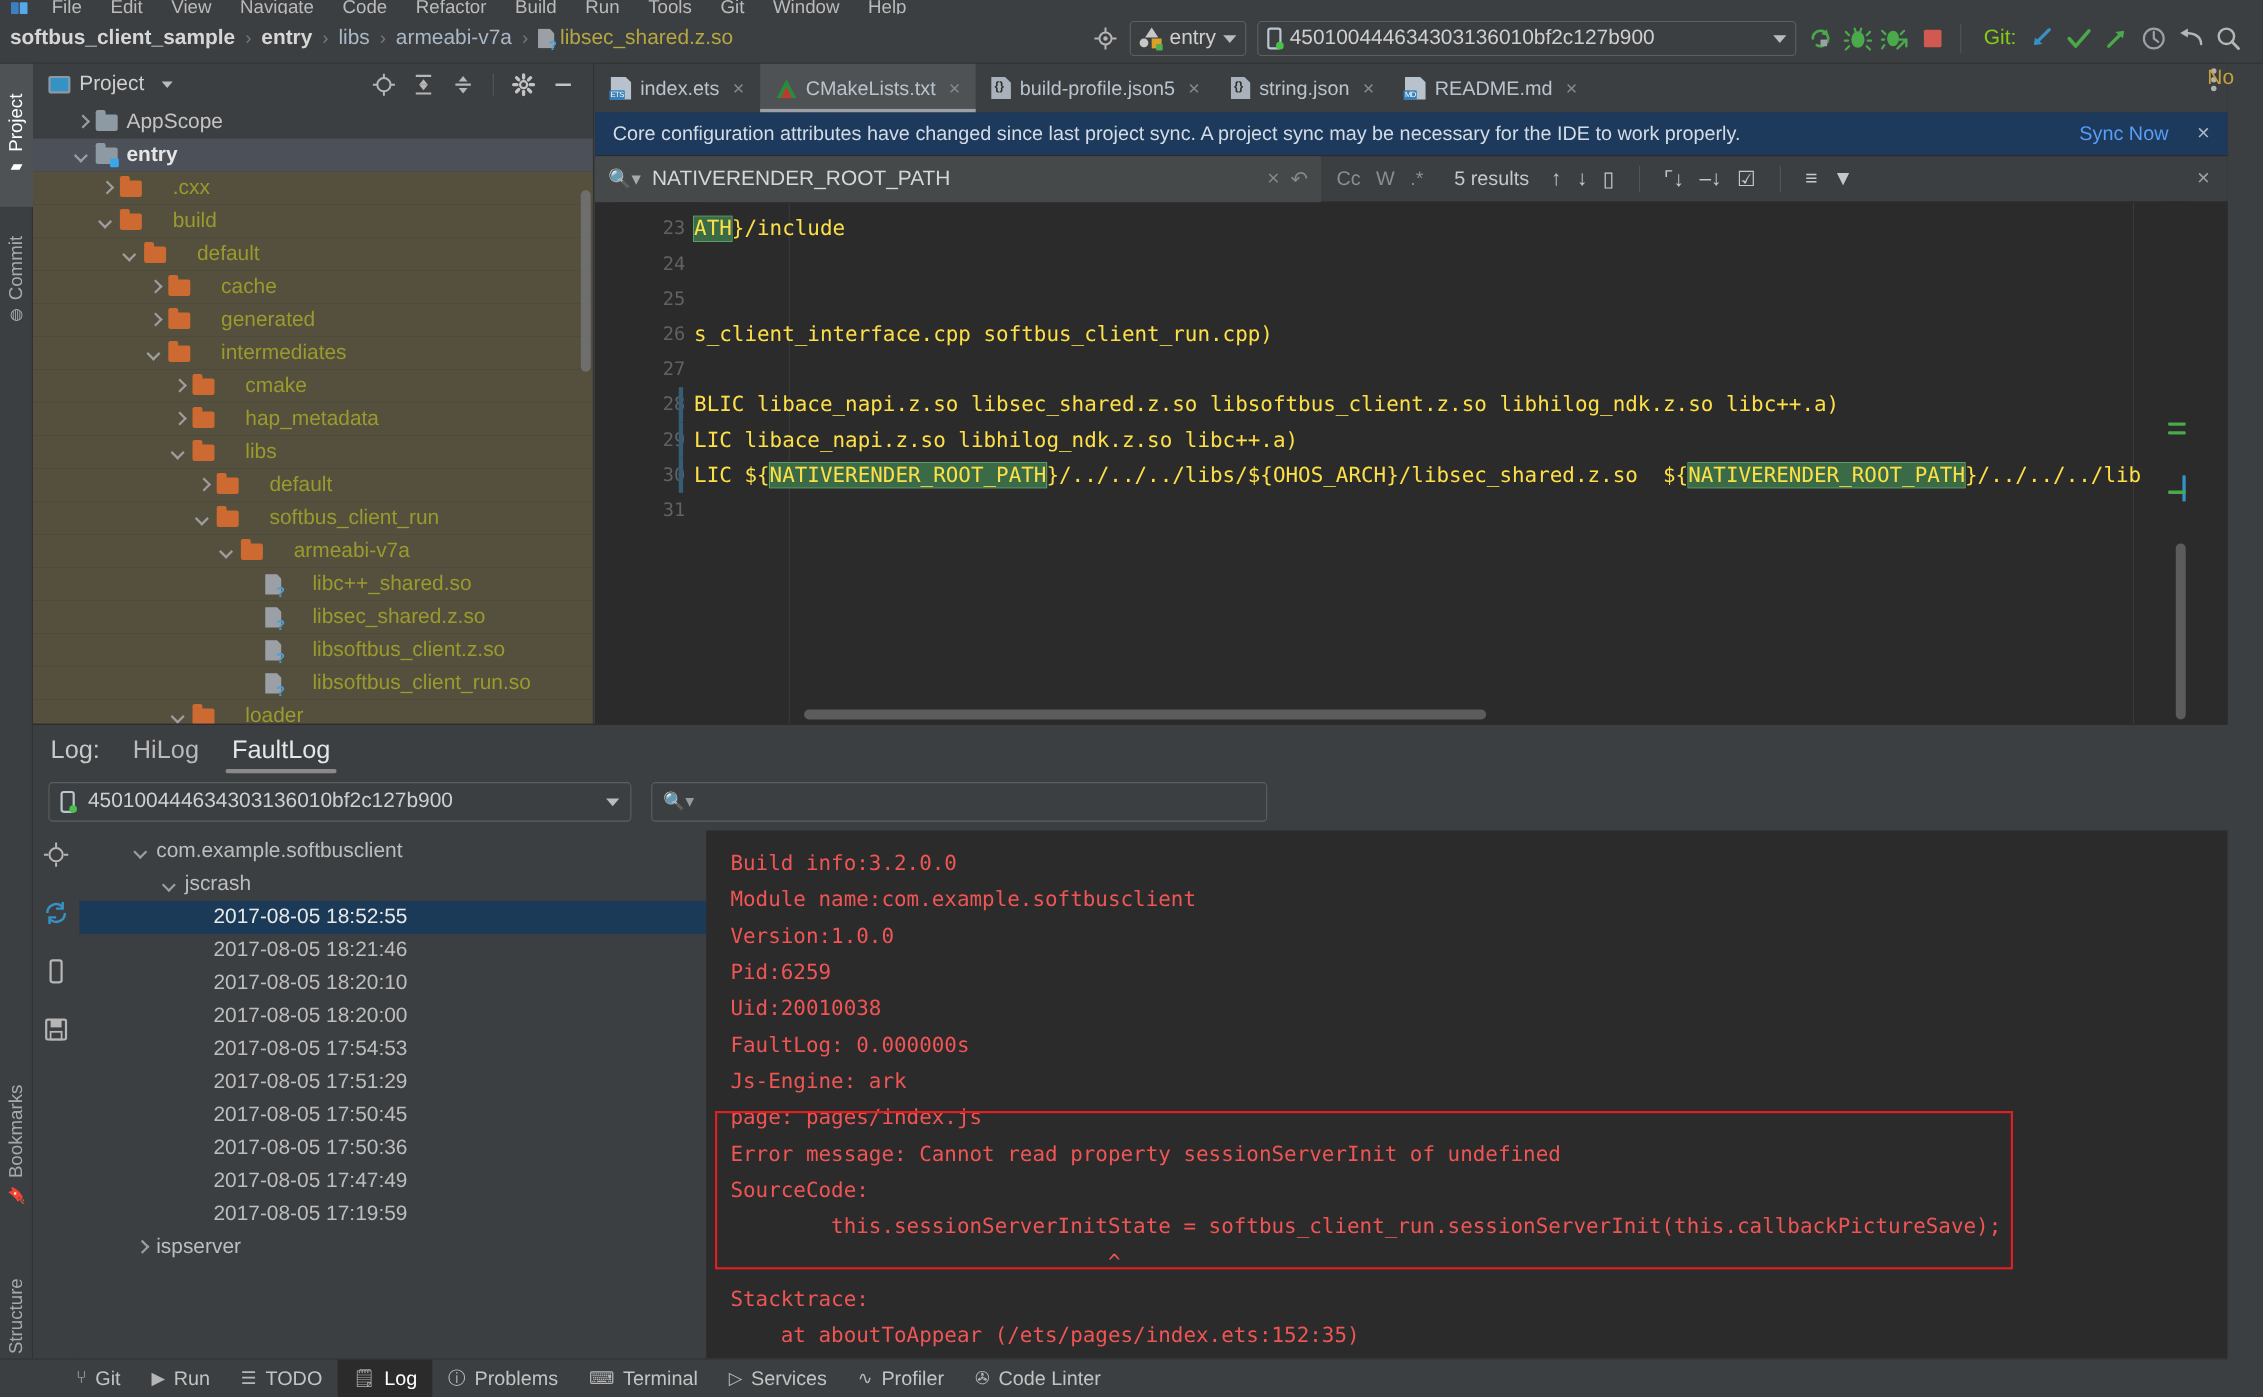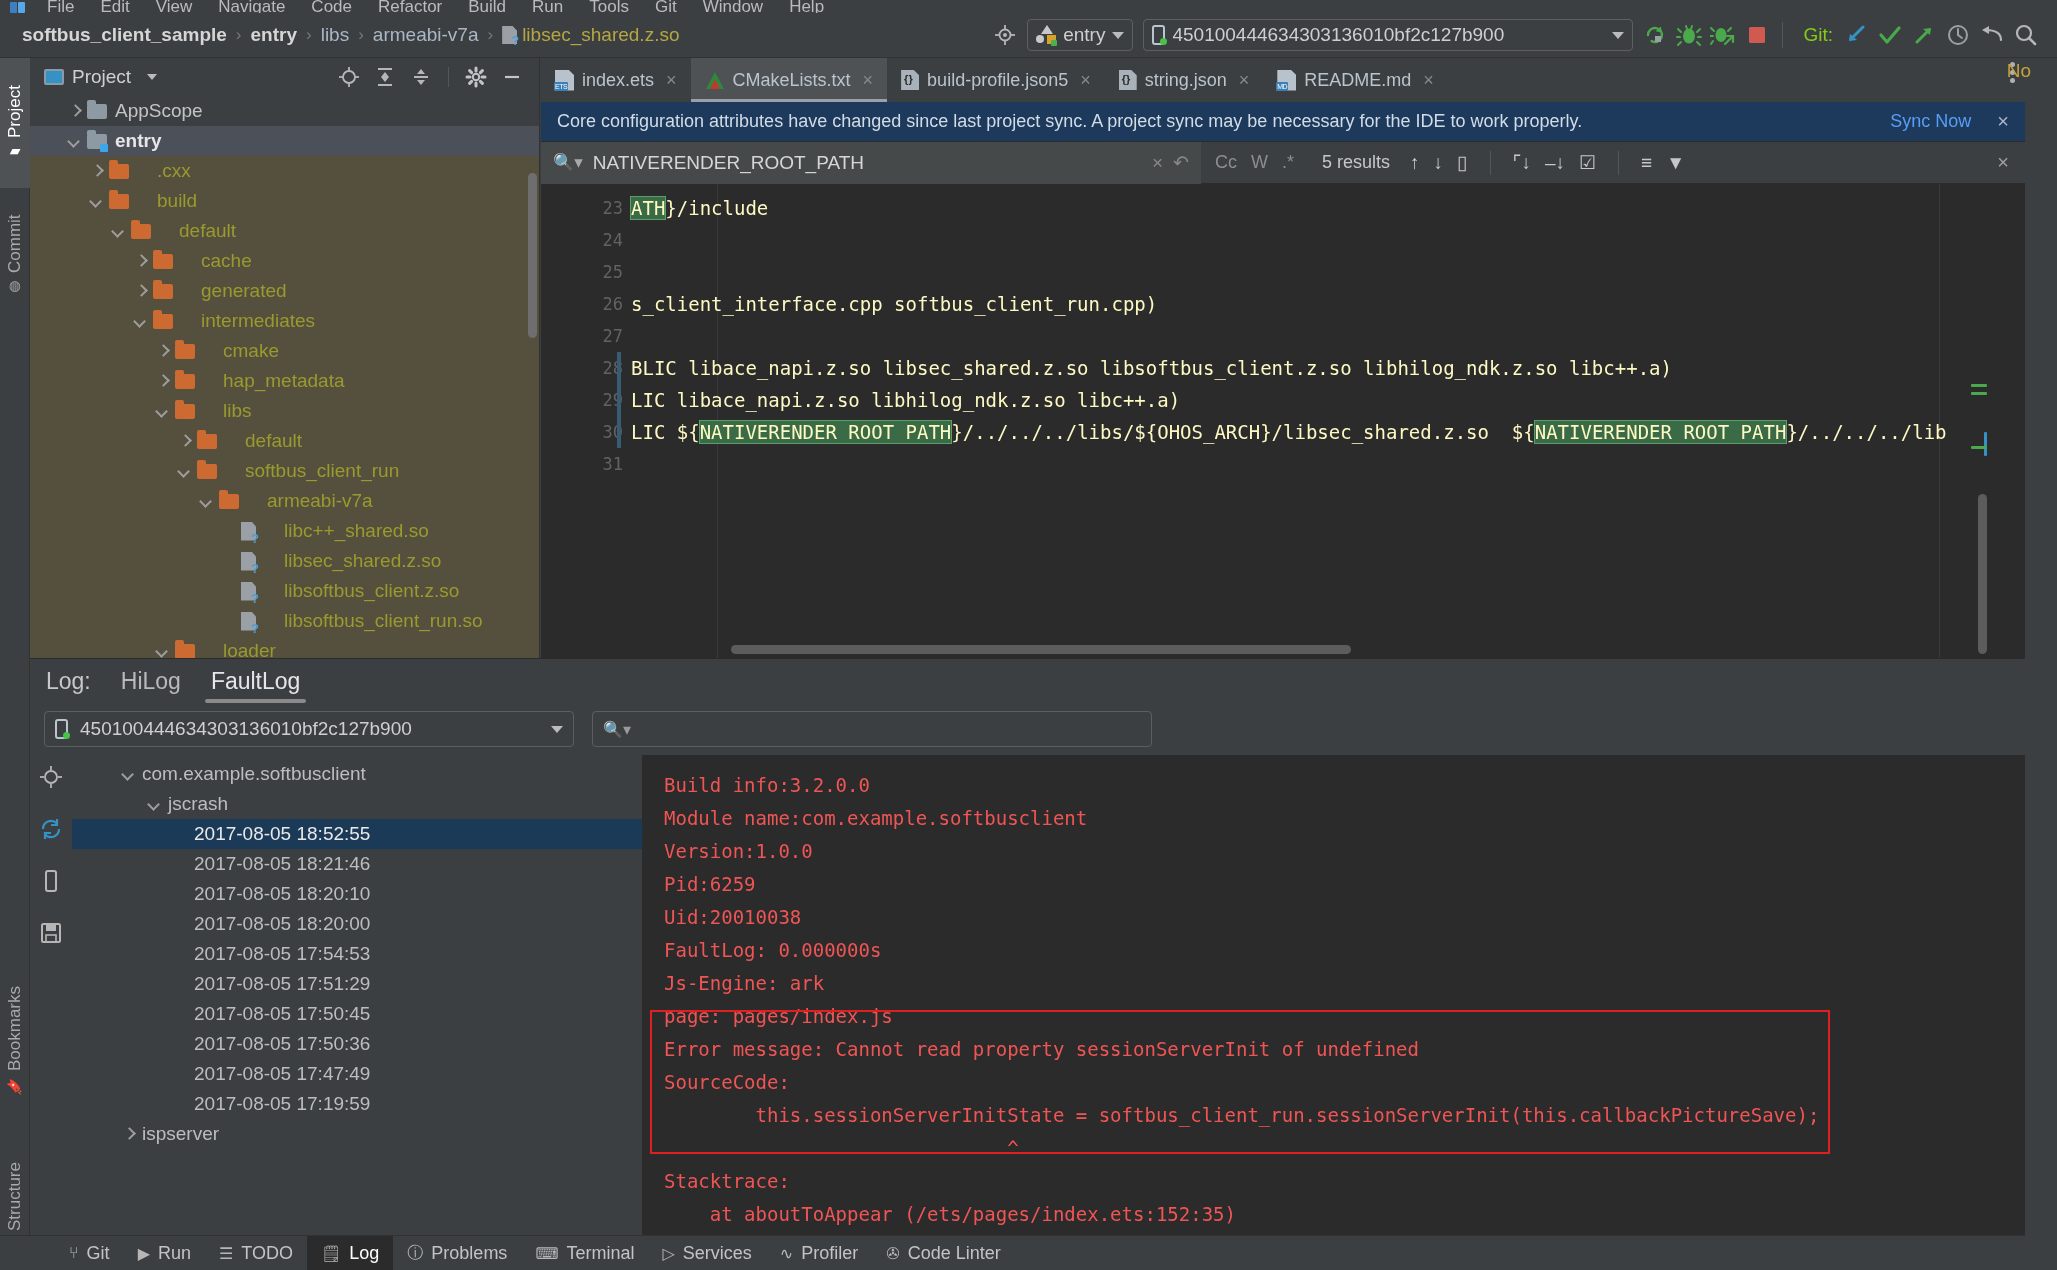--- a/index.html
+++ b/index.html
@@ -28,21 +28,21 @@
   .menu-item {
     font-size: 17px; color: #bbbbbb; padding: 0 13px; white-space: nowrap;
     line-height: 13px; overflow: hidden; height: 13px;
   }
 
   
   .navbar {
     position: absolute; top: 13px; left: 0; width: 2057px; height: 45px;
     background: #3c3f41; display: flex; align-items: center; border-bottom: 1px solid #323232;
   }
-  .breadcrumb { display: flex; align-items: center; padding-left: 22px; flex: none; }
+  .breadcrumb { display: flex; align-items: center; padding-left: 9px; flex: none; }
   .crumb { font-size: 19px; color: #a9b7c6; white-space: nowrap; }
   .crumb.bold { font-weight: bold; color: #d6d6d6; }
   .crumb.yellow { color: #b5a642; }
   .crumb-sep { color: #787878; font-size: 17px; margin: 0 9px; }
   .crumb-icon {
     display: inline-block; width: 15px; height: 18px; margin-right: 5px;
     position: relative; vertical-align: -4px;
   }
   .crumb-icon::before {
     content: ""; position: absolute; inset: 0; background: #9aa0a6;
@@ -217,21 +217,21 @@
 
   .code-wrap { position: absolute; top: 126px; left: 0; right: 0; bottom: 0; background: #2b2b2b; overflow: hidden;}
   .gutter {
     position: absolute; top: 0; left: 16px; width: 80px; bottom: 0; background: #2b2b2b;
     text-align: right; padding-top: 8px;
   }
   .gutter .ln { height: 32px; line-height: 32px; font-size: 17px; color: #606366;
     font-family: "DejaVu Sans Mono", monospace; padding-right: 14px; }
   .code {
     position: absolute; top: 0; left: 80px; right: 0; bottom: 0; padding-top: 8px;
-    font-family: "DejaVu Sans Mono", monospace; font-size: 19px; color: #fef9c3;
+    font-family: "DejaVu Sans Mono", monospace; font-size: 19px; color: #fde047;
     white-space: pre; overflow: hidden;
   }
   .code .cl { height: 32px; line-height: 32px; padding-left: 10px; }
   .hl { background: #3a6b46; outline: 1px solid #5a9e6a; }
   .changebar { position: absolute; left: 76px; width: 4px; background: #375c75; }
 
   .code-vline { position:absolute; top:0; bottom:0; width:1px; background:#3a3a3a; }
 
   .minimap {
     position: absolute; right: 34px; top: 0; bottom: 0; width: 26px; background: #2b2b2b;

